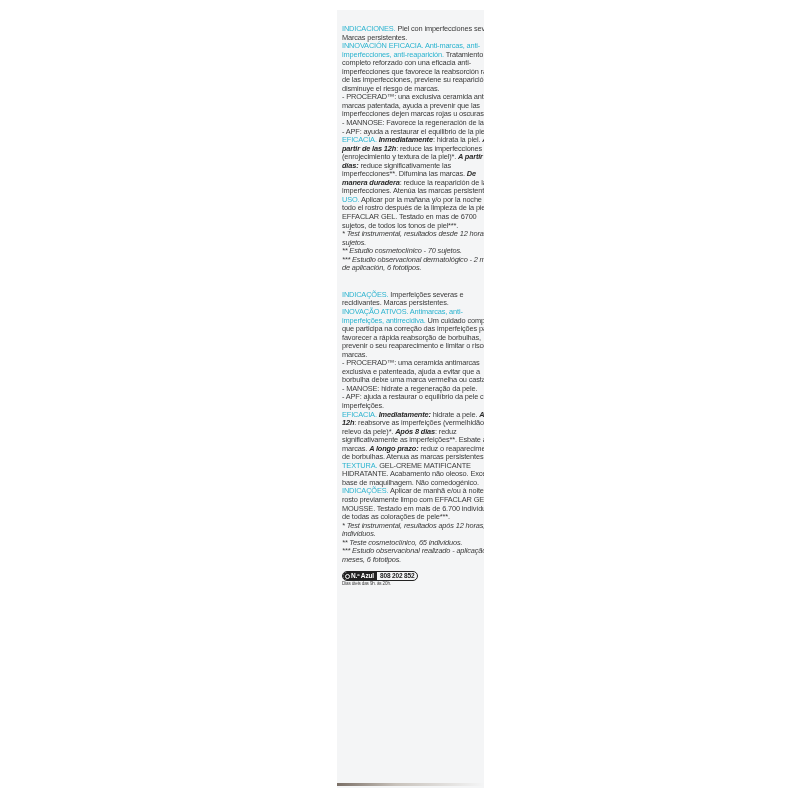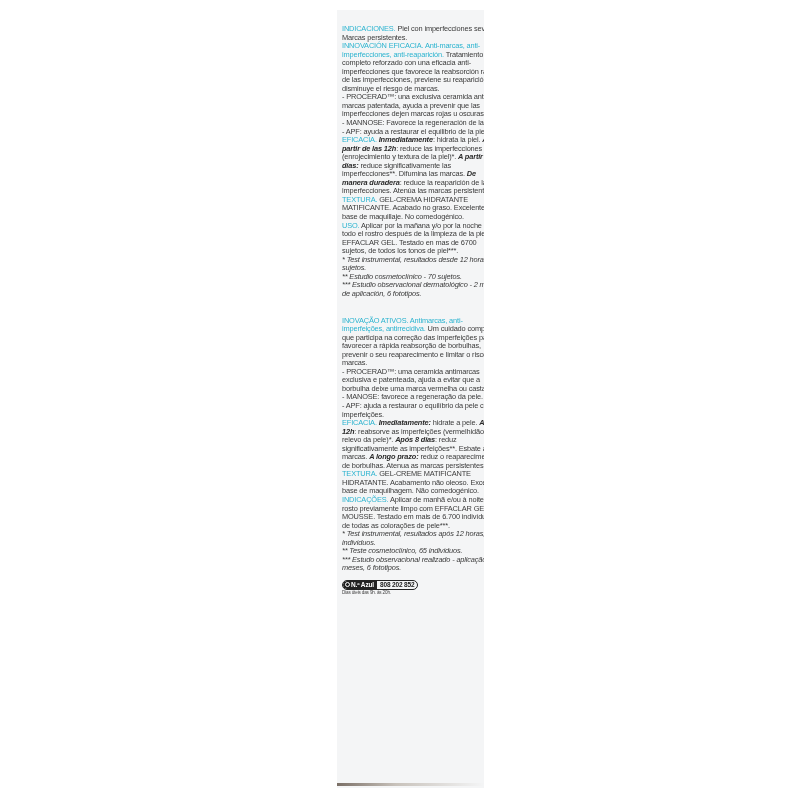--- a/index.html
+++ b/index.html
@@ -41,33 +41,33 @@
 <div class="strip">
   <div class="content">
 
     <div class="section">
       <p><span class="h">INDICACIONES.</span><span> Piel con imperfecciones severas. Marcas persistentes.</span></p>
       <p><span class="h">INNOVACIÓN EFICACIA. Anti-marcas, anti-imperfecciones, anti-reaparición.</span><span> Tratamiento completo reforzado con una eficacia anti-imperfecciones que favorece la reabsorción rápida de las imperfecciones, previene su reaparición y disminuye el riesgo de marcas.</span></p>
       <p>- PROCERAD™: una exclusiva ceramida anti-marcas patentada, ayuda a prevenir que las imperfecciones dejen marcas rojas u oscuras.</p>
       <p>- MANNOSE: Favorece la regeneración de la piel.</p>
       <p>- APF: ayuda a restaurar el equilibrio de la piel.</p>
       <p><span class="h">EFICACIA.</span><span class="b"> Inmediatamente</span><span>: hidrata la piel. </span><span class="b">A partir de las 12h</span><span>: reduce las imperfecciones (enrojecimiento y textura de la piel)*. </span><span class="b">A partir de 8 días:</span><span> reduce significativamente las imperfecciones**. Difumina las marcas. </span><span class="b">De manera duradera</span><span>: reduce la reaparición de las imperfecciones. Atenúa las marcas persistentes.</span></p>
-      <p><span class="h">TEXTURA.</span><span> GEL-CREMA HIDRATANTE MATIFICANTE. Acabado no graso. Excelente base de maquillaje. No comedogénico.</span></p>
       <p><span class="h">USO.</span><span> Aplicar por la mañana y/o por la noche sobre todo el rostro después de la limpieza de la piel con EFFACLAR GEL. Testado en mas de 6700 sujetos, de todos los tonos de piel***.</span></p>
       <p class="it">* Test instrumental, resultados desde 12 horas, 43 sujetos.</p>
       <p class="it">** Estudio cosmetoclínico - 70 sujetos.</p>
       <p class="it">*** Estudio observacional dermatológico - 2 meses de aplicación, 6 fototipos.</p>
     </div>
 
     <div class="gap"></div>
 
     <div class="section">
+      <p><span class="h">INDICAÇÕES.</span><span> Imperfeições severas e recidivantes. Marcas persistentes.</span></p>
       <p><span class="h">INOVAÇÃO ATIVOS. Antimarcas, anti-imperfeições, antirrecidiva.</span><span> Um cuidado completo que participa na correção das imperfeições para favorecer a rápida reabsorção de borbulhas, prevenir o seu reaparecimento e limitar o risco de marcas.</span></p>
       <p>- PROCERAD™: uma ceramida antimarcas exclusiva e patenteada, ajuda a evitar que a borbulha deixe uma marca vermelha ou castanha.</p>
-      <p>- MANOSE: favorece a regeneração da pele.</p>
+      <p>- MANOSE: hidrate a regeneração da pele.</p>
       <p>- APF: ajuda a restaurar o equilíbrio da pele com imperfeições.</p>
       <p><span class="h">EFICACIA.</span><span class="b"> Imediatamente:</span><span> hidrate a pele. </span><span class="b">Após 12h</span><span>: reabsorve as imperfeições (vermelhidão e relevo da pele)*. </span><span class="b">Após 8 dias</span><span>: reduz significativamente as imperfeições**. Esbate as marcas. </span><span class="b">A longo prazo:</span><span> reduz o reaparecimento de borbulhas. Atenua as marcas persistentes.</span></p>
       <p><span class="h">TEXTURA.</span><span> GEL-CREME MATIFICANTE HIDRATANTE. Acabamento não oleoso. Excelente base de maquilhagem. Não comedogénico.</span></p>
       <p><span class="h">INDICAÇÕES.</span><span> Aplicar de manhã e/ou à noite no rosto previamente limpo com EFFACLAR GEL MOUSSE. Testado em mais de 6.700 indivíduos, de todas as colorações de pele***.</span></p>
       <p class="it">* Test instrumental, resultados após 12 horas, 43 indivíduos.</p>
       <p class="it">** Teste cosmetoclínico, 65 indivíduos.</p>
       <p class="it">*** Estudo observacional realizado - aplicação 2 meses, 6 fototipos.</p>
     </div>
 
     <div class="footer">

